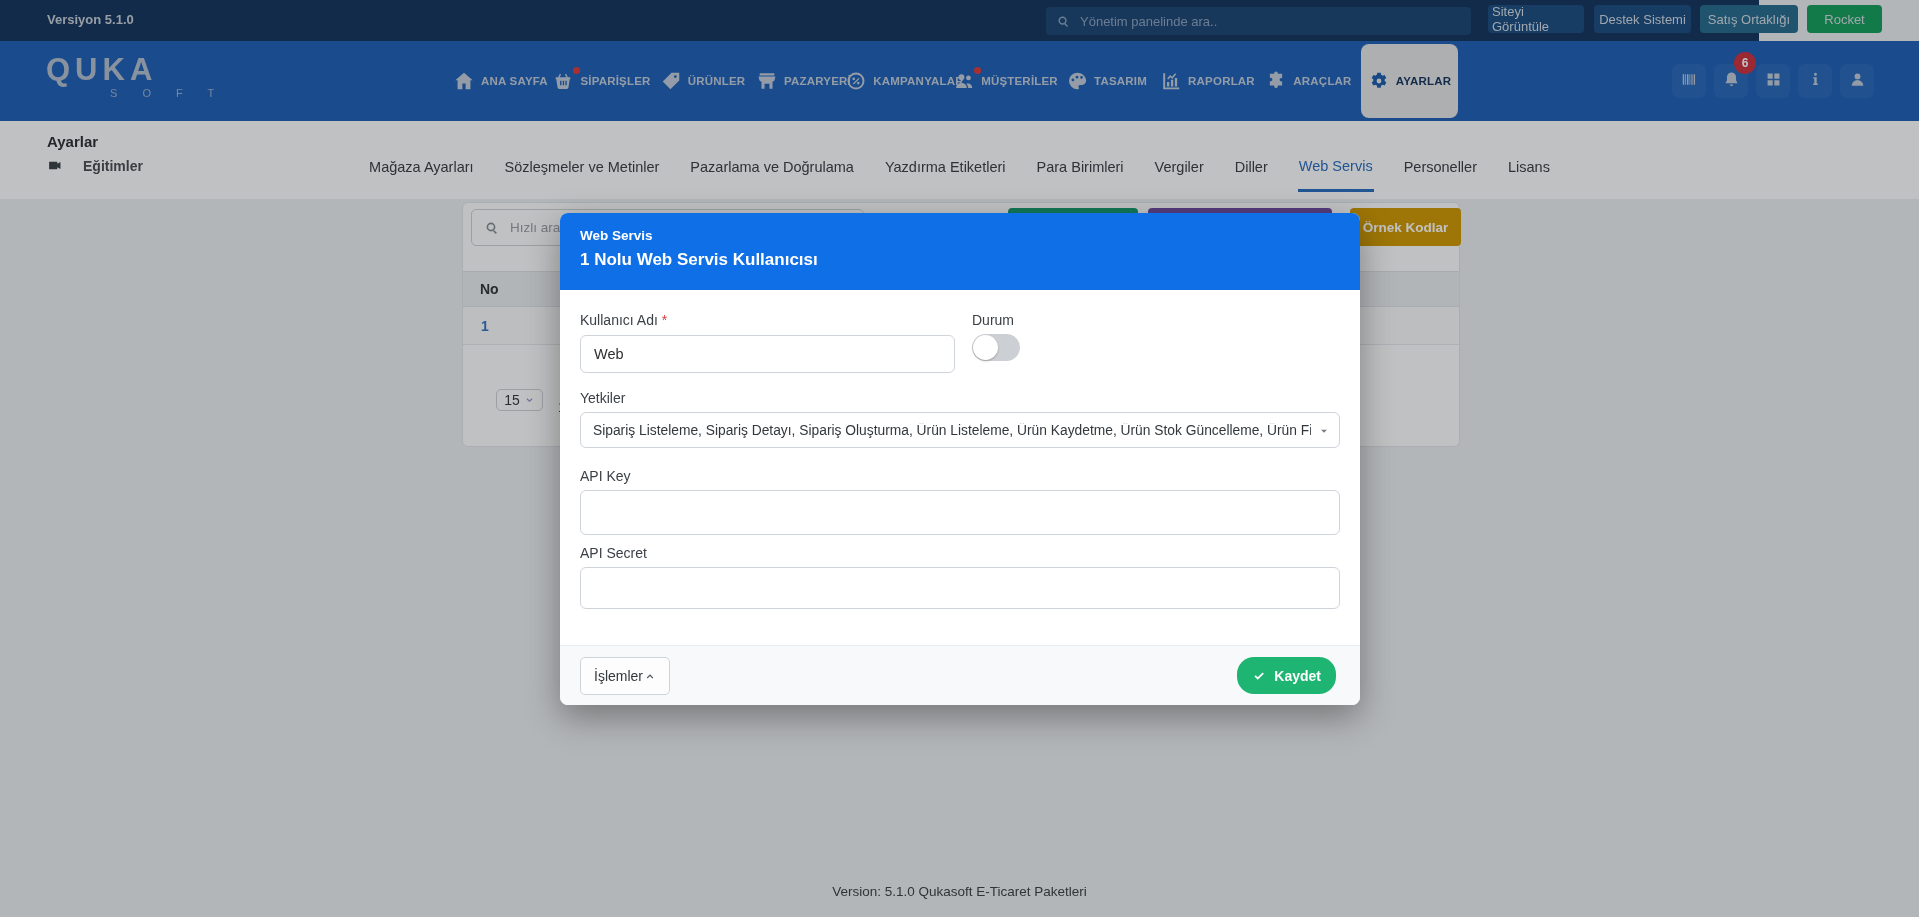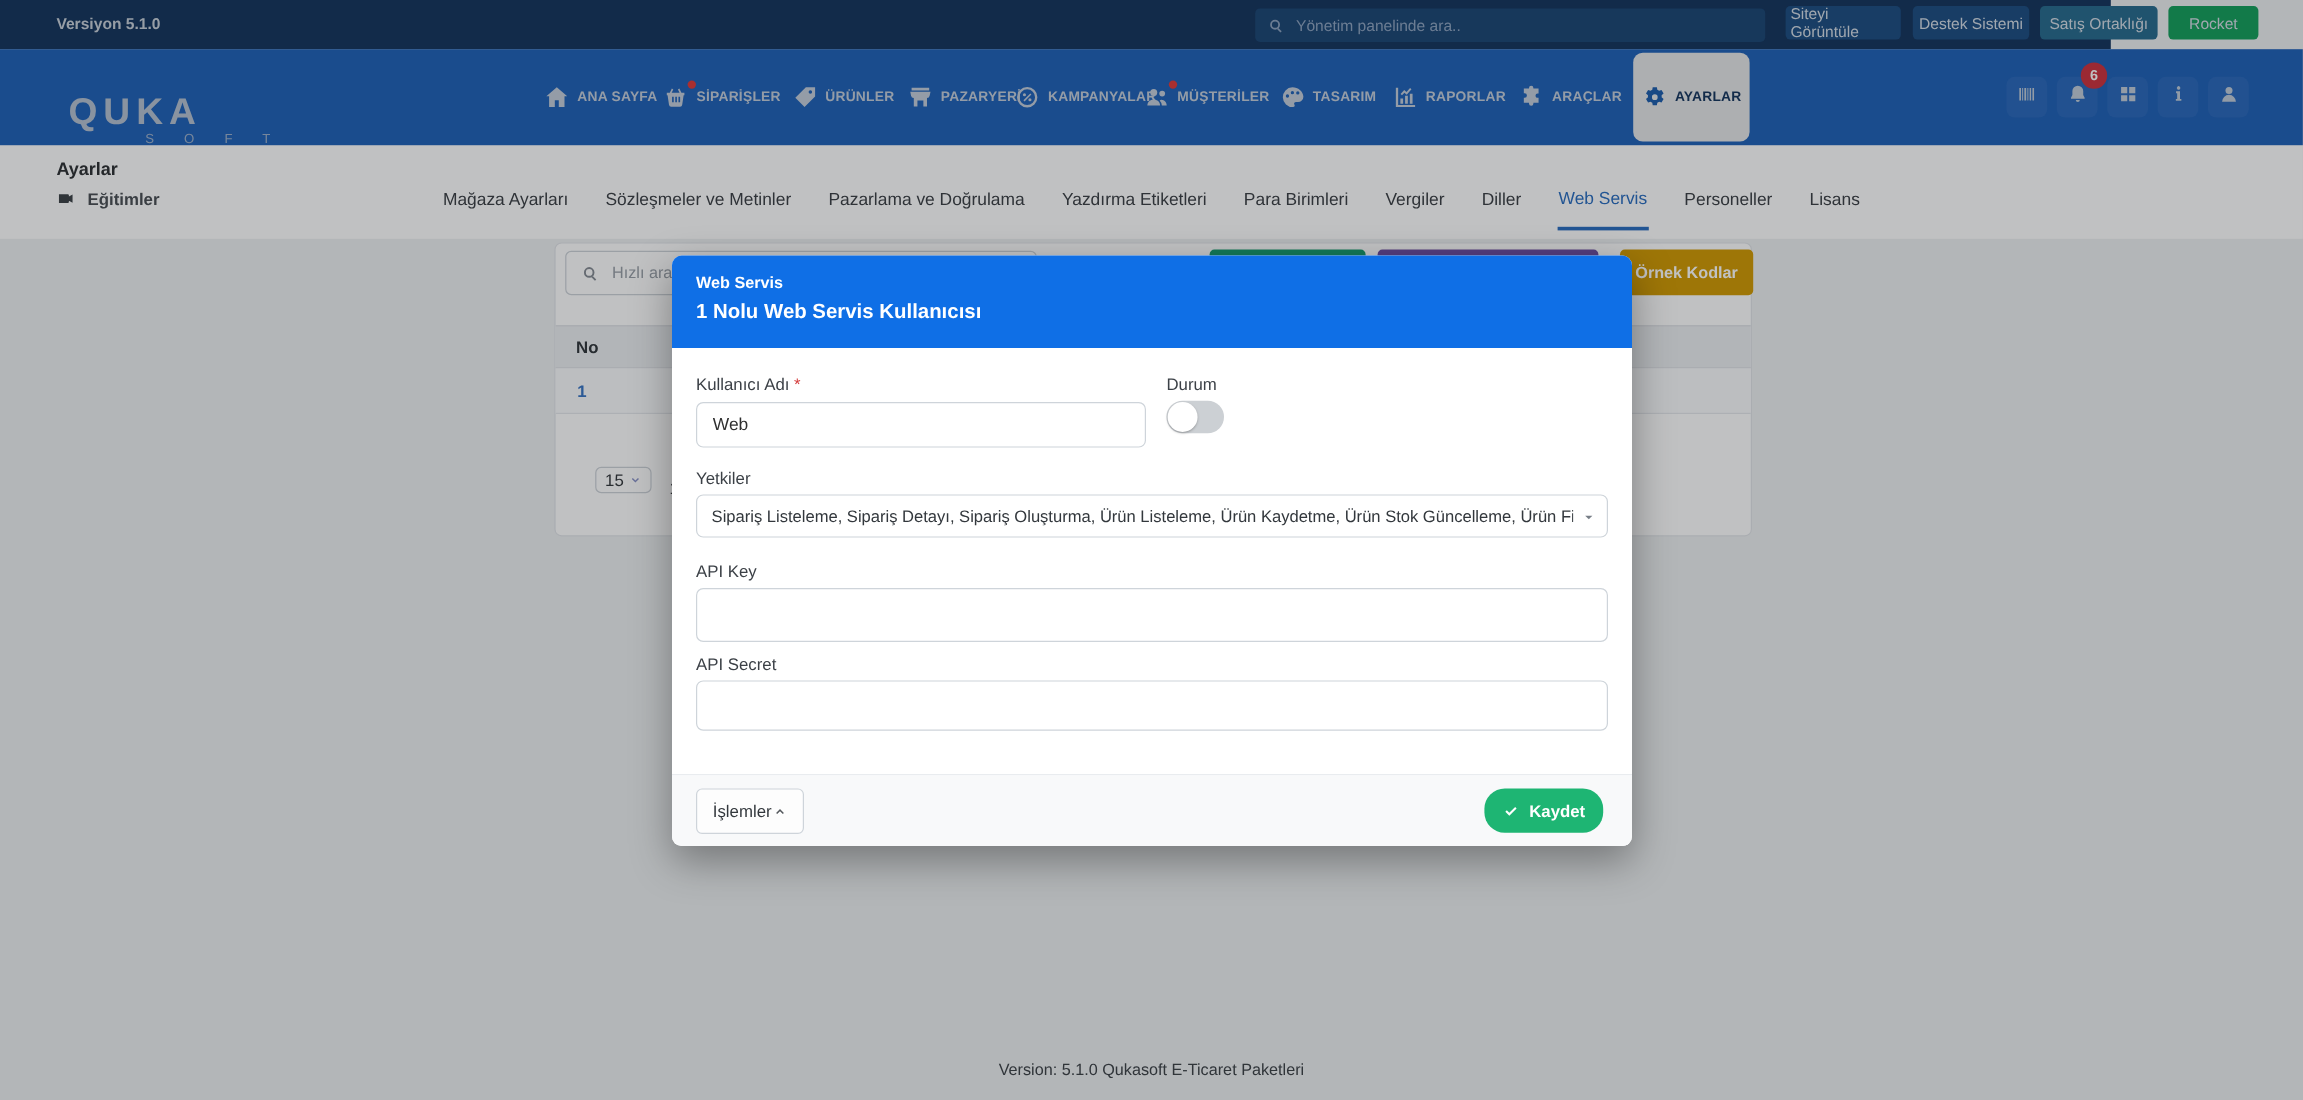--- a/index.html
+++ b/index.html
@@ -9,40 +9,40 @@
   .topbar { position:absolute; left:0; top:0; width:1759px; height:41px; background:#17375f; z-index:10; }
   .version { position:absolute; left:47px; top:12px; font-size:13px; font-weight:bold; color:#c9d1da; }
   .topbar-search { position:absolute; left:1046px; top:7px; width:425px; height:28px; background:#1e4876; border-radius:4px; display:flex; align-items:center; padding:0 10px; gap:9px; }
   .topbar-search svg { width:15px; height:15px; color:#8ea4c0; flex:0 0 auto; }
   .topbar-search input { background:transparent; border:none; outline:none; color:#aebdd2; font-size:13px; width:100%; font-family:inherit; }
   .topbar-search input::placeholder { color:#8ea4c0; }
   .tb-btn { position:absolute; top:5px; height:28px; border-radius:4px; display:flex; align-items:center; justify-content:center; font-size:13px; color:#d5dde6; cursor:pointer; padding:0 4px; }
 
   
   .mainnav { position:absolute; left:0; top:41px; width:1919px; height:80px; background:#2263b8; z-index:10; }
-  .logo { position:absolute; left:57px; top:14px; color:#b6c2d2;margin-top:23px; }
+  .logo { position:absolute; left:46px; top:14px; color:#b6c2d2; }
   .logo-main { font-size:31px; font-weight:bold; letter-spacing:5px; line-height:30px; }
   .logo-sub { font-size:11px; letter-spacing:11px; color:#9db1cc; margin:2px 0 0 64px; }
   .nav-items { position:absolute; left:452px; top:0; height:80px; display:flex; align-items:stretch; gap:4px; }
   .nav-item { width:97px; margin-top:3px; height:74px; border-radius:8px; display:flex; flex-direction:row; align-items:center; justify-content:center; gap:6px; color:#c4cedb; cursor:pointer; }
   .nav-item .nav-ico { position:relative; width:22px; height:22px; }
   .nav-item svg { width:22px; height:22px; }
   .nav-label { font-size:11.5px; font-weight:bold; letter-spacing:.2px; white-space:nowrap; }
   .nav-item.active { background:#e6e7e9; color:#17375f; }
   .nav-item.active svg { color:#1f5fae; }
   .red-dot { position:absolute; right:-6px; top:-3px; width:7px; height:7px; border-radius:50%; background:#e03c3c; }
   .nav-tools { position:absolute; left:1672px; top:23px; display:flex; gap:8px; }
   .tool-btn { position:relative; width:34px; height:34px; border-radius:7px; background:#2c6abc; display:flex; align-items:center; justify-content:center; color:#c2cdda; cursor:pointer; }
   .tool-btn svg { width:19px; height:19px; }
   .tool-badge { position:absolute; top:-12px; right:-8px; min-width:22px; height:22px; border-radius:50%; background:#ce3440; color:#fff; font-size:12px; font-weight:bold; display:flex; align-items:center; justify-content:center; }
 
   
   .pagehead { position:absolute; left:0; top:121px; width:1919px; height:78px; background:#ffffff; }
   .crumb-title { position:absolute; left:47px; top:12px; font-size:15px; font-weight:bold; color:#303336; }
-  .crumb-sub { position:absolute; left:47px; top:36px; display:flex; align-items:center; gap:9px; color:#4c5156; font-size:14px; font-weight:bold; }
+  .crumb-sub { position:absolute; left:47px; top:36px; display:flex; align-items:center; gap:19px; color:#4c5156; font-size:14px; font-weight:bold; }
   .crumb-sub svg { width:17px; height:17px; color:#3f4449; }
   .tabs { position:absolute; left:330px; right:330px; top:0; height:78px; display:flex; justify-content:center; align-items:center; gap:29px; }
   .tab { font-size:14.5px; color:#3e4247; cursor:pointer; padding:29px 1px 15px; white-space:nowrap; }
   .tab.active { color:#2d6fc0; border-bottom:3px solid #2d6fc0; }
 
   
   .content-card { position:absolute; left:462px; top:202px; width:998px; height:245px; background:#fff; border:1px solid #e2e5e9; border-radius:6px; }
   .quick-search { position:absolute; left:8px; top:6px; width:393px; height:37px; border:1px solid #ced3d9; border-radius:5px; display:flex; align-items:center; gap:10px; padding:0 12px; }
   .quick-search svg { width:16px; height:16px; color:#878d95; flex:0 0 auto; }
   .quick-search input { border:none; outline:none; font-size:13.5px; color:#555; width:100%; font-family:inherit; }

